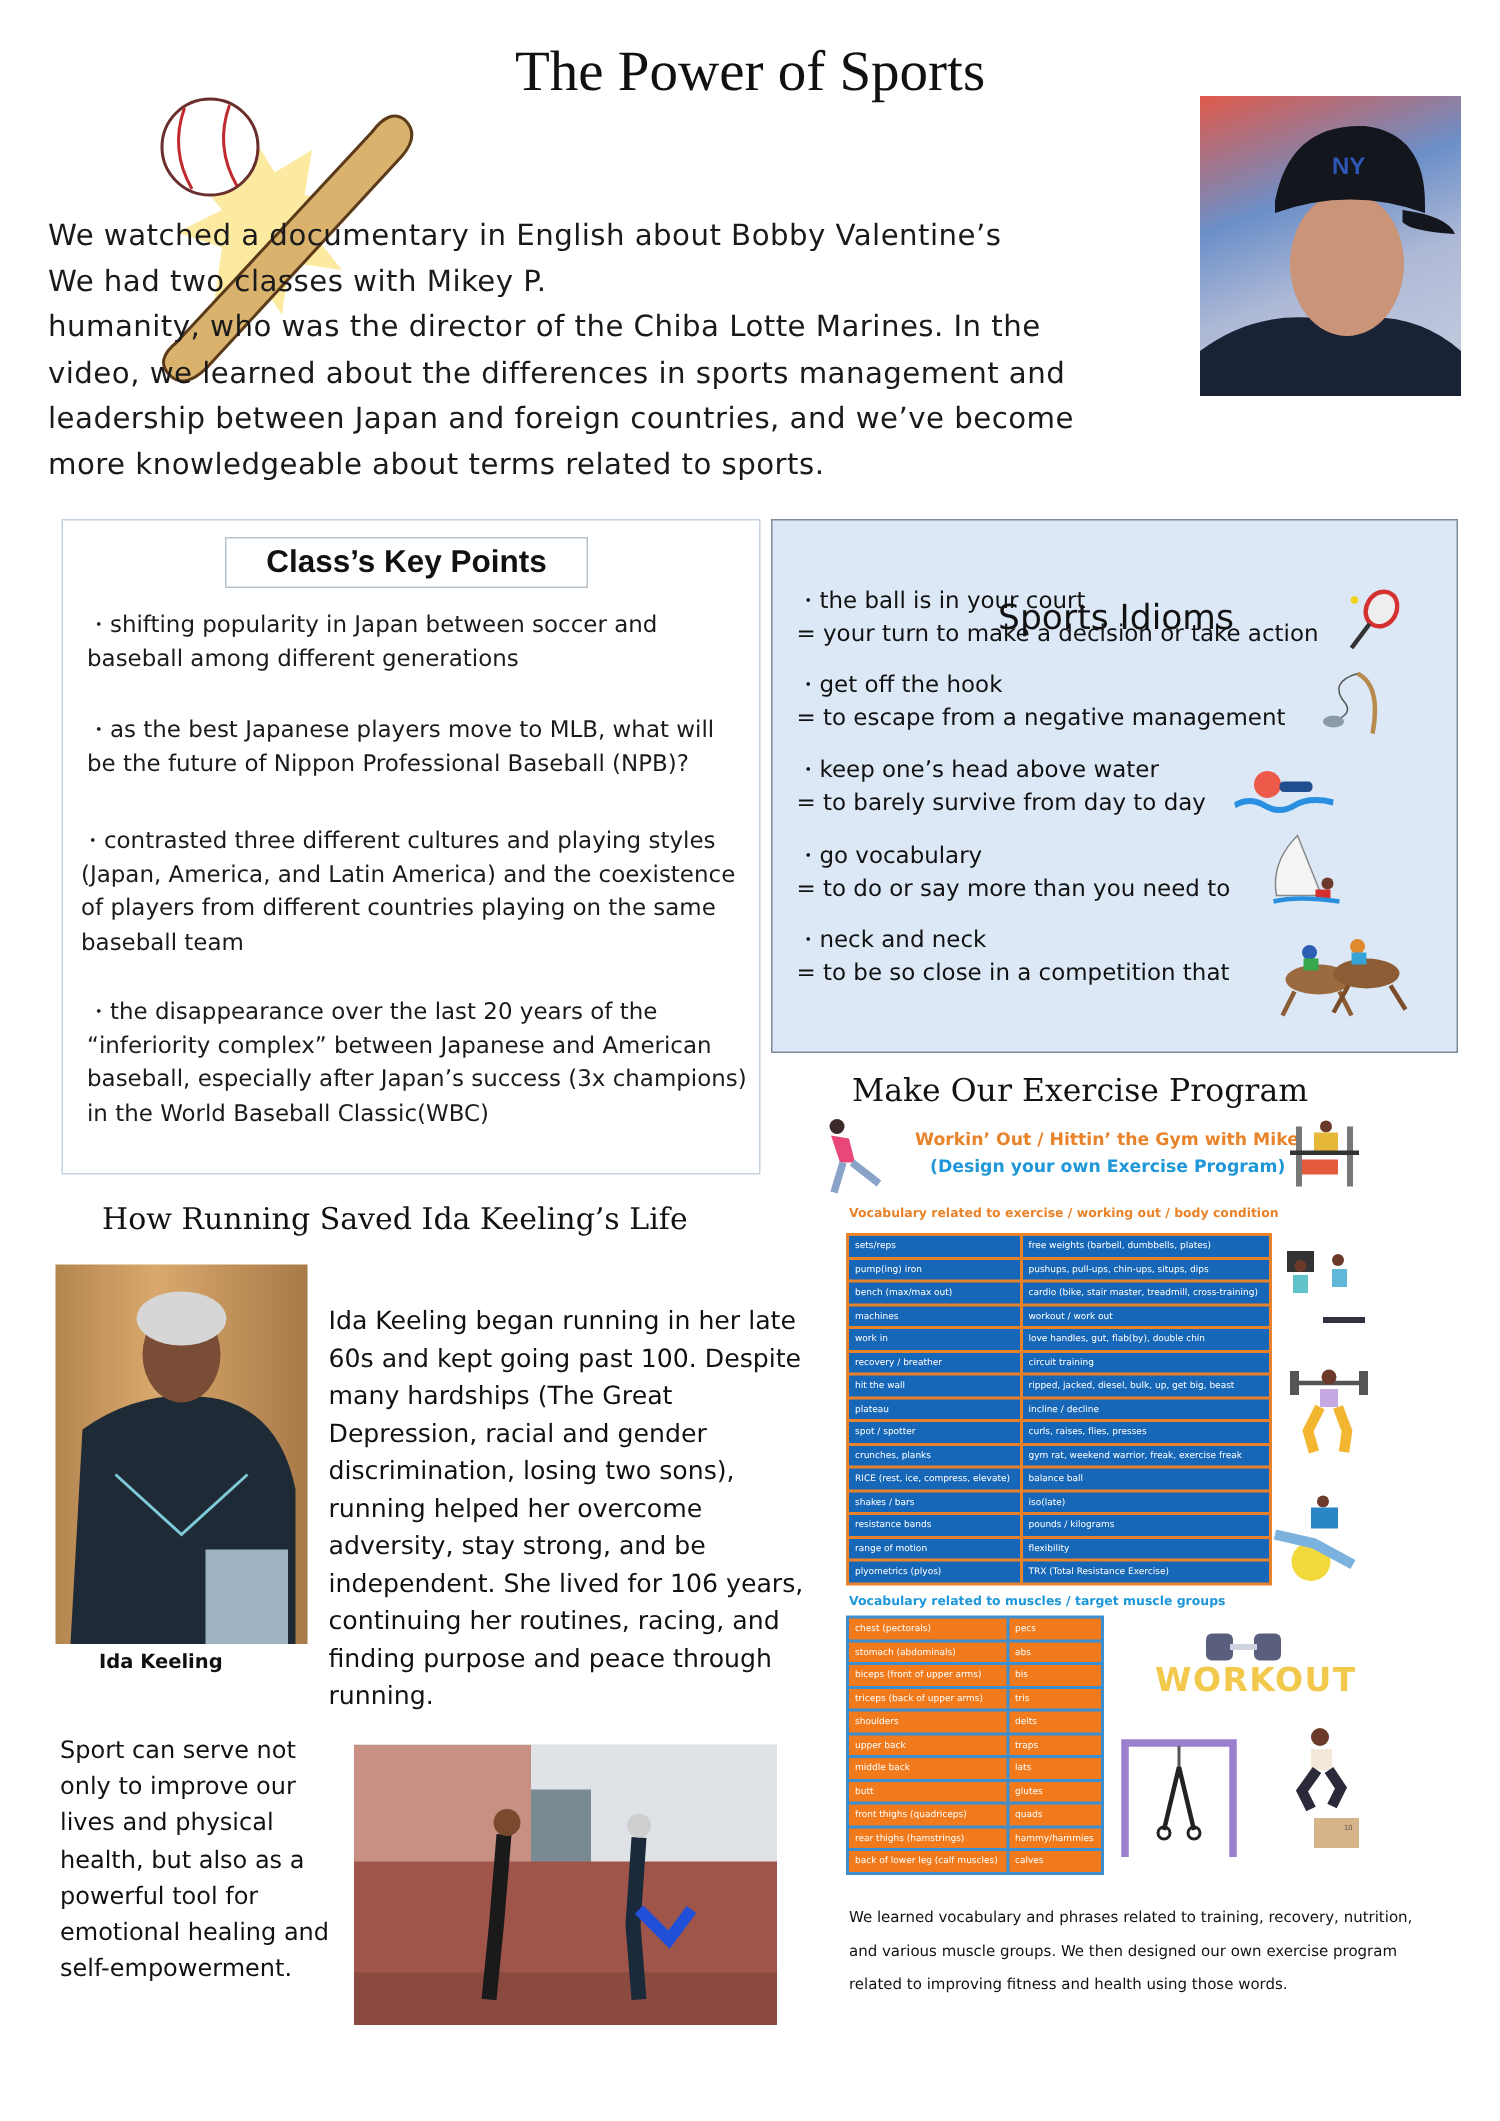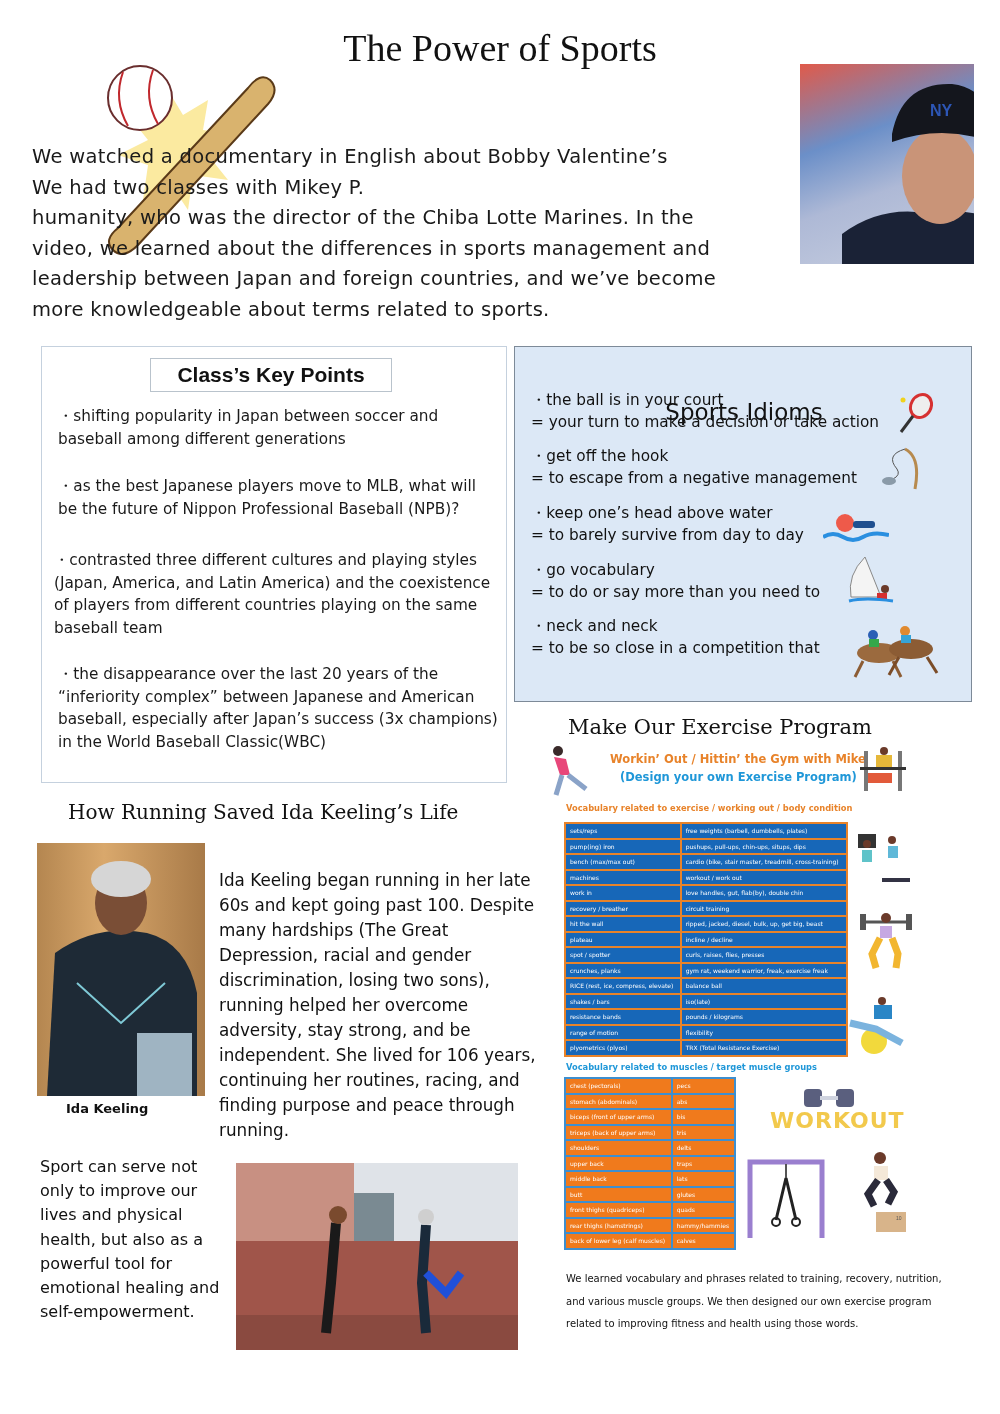--- a/index.html
+++ b/index.html
@@ -11,21 +11,21 @@
   #page-title { left: 0; top: 26px; width: 1000px; text-align: center; font-family: "Liberation Serif", serif; font-size: 38px; color: #111; }
 
   
   #intro { left: 32px; top: 142px; width: 780px; font-family: "DejaVu Sans", sans-serif; font-size: 19.5px; line-height: 30.5px; letter-spacing: 0.3px; color: #1a1a1a; z-index: 2; }
   #intro div { white-space: nowrap; }
 
   
   #baseball-art { left: 98px; top: 60px; width: 190px; height: 210px; z-index: 1; }
 
   
-  #bobby-photo { left: 800px; top: 64px; width: 174px; height: 200px; overflow: hidden; background: linear-gradient(160deg, #e05a4a 0%, #6b8fc8 35%, #aeb9d6 60%, #c8cfe0 100%); padding-left: 42px; }
+  #bobby-photo { left: 800px; top: 64px; width: 174px; height: 200px; overflow: hidden; background: linear-gradient(160deg, #e05a4a 0%, #6b8fc8 35%, #aeb9d6 60%, #c8cfe0 100%); }
 
   
   #keypoints { left: 41px; top: 346px; width: 466px; height: 437px; border: 1.5px solid #c5d1de; background: #fff; }
   #kp-title { position: absolute; left: 108px; top: 11px; width: 242px; height: 34px; border: 1.5px solid #b9c3cc; text-align: center; font-weight: bold; font-size: 21px; line-height: 31px; }
   .kp-item { position: absolute; left: 16px; width: 440px; font-family: "DejaVu Sans", sans-serif; font-size: 15.3px; line-height: 22.5px; color: #1a1a1a; }
 
   
   #idioms { left: 514px; top: 346px; width: 458px; height: 356px; background: #dce8f6; border: 1.5px solid #7d8a98; }
   #idioms-title { position: absolute; left: 0; top: 8px; width: 458px; text-align: center; font-family: "DejaVu Sans", sans-serif; font-size: 23px; margin-top: 44px; }
   .idiom { position: absolute; left: 16px; font-family: "DejaVu Sans", sans-serif; font-size: 15.3px; line-height: 22.5px; color: #111; }

